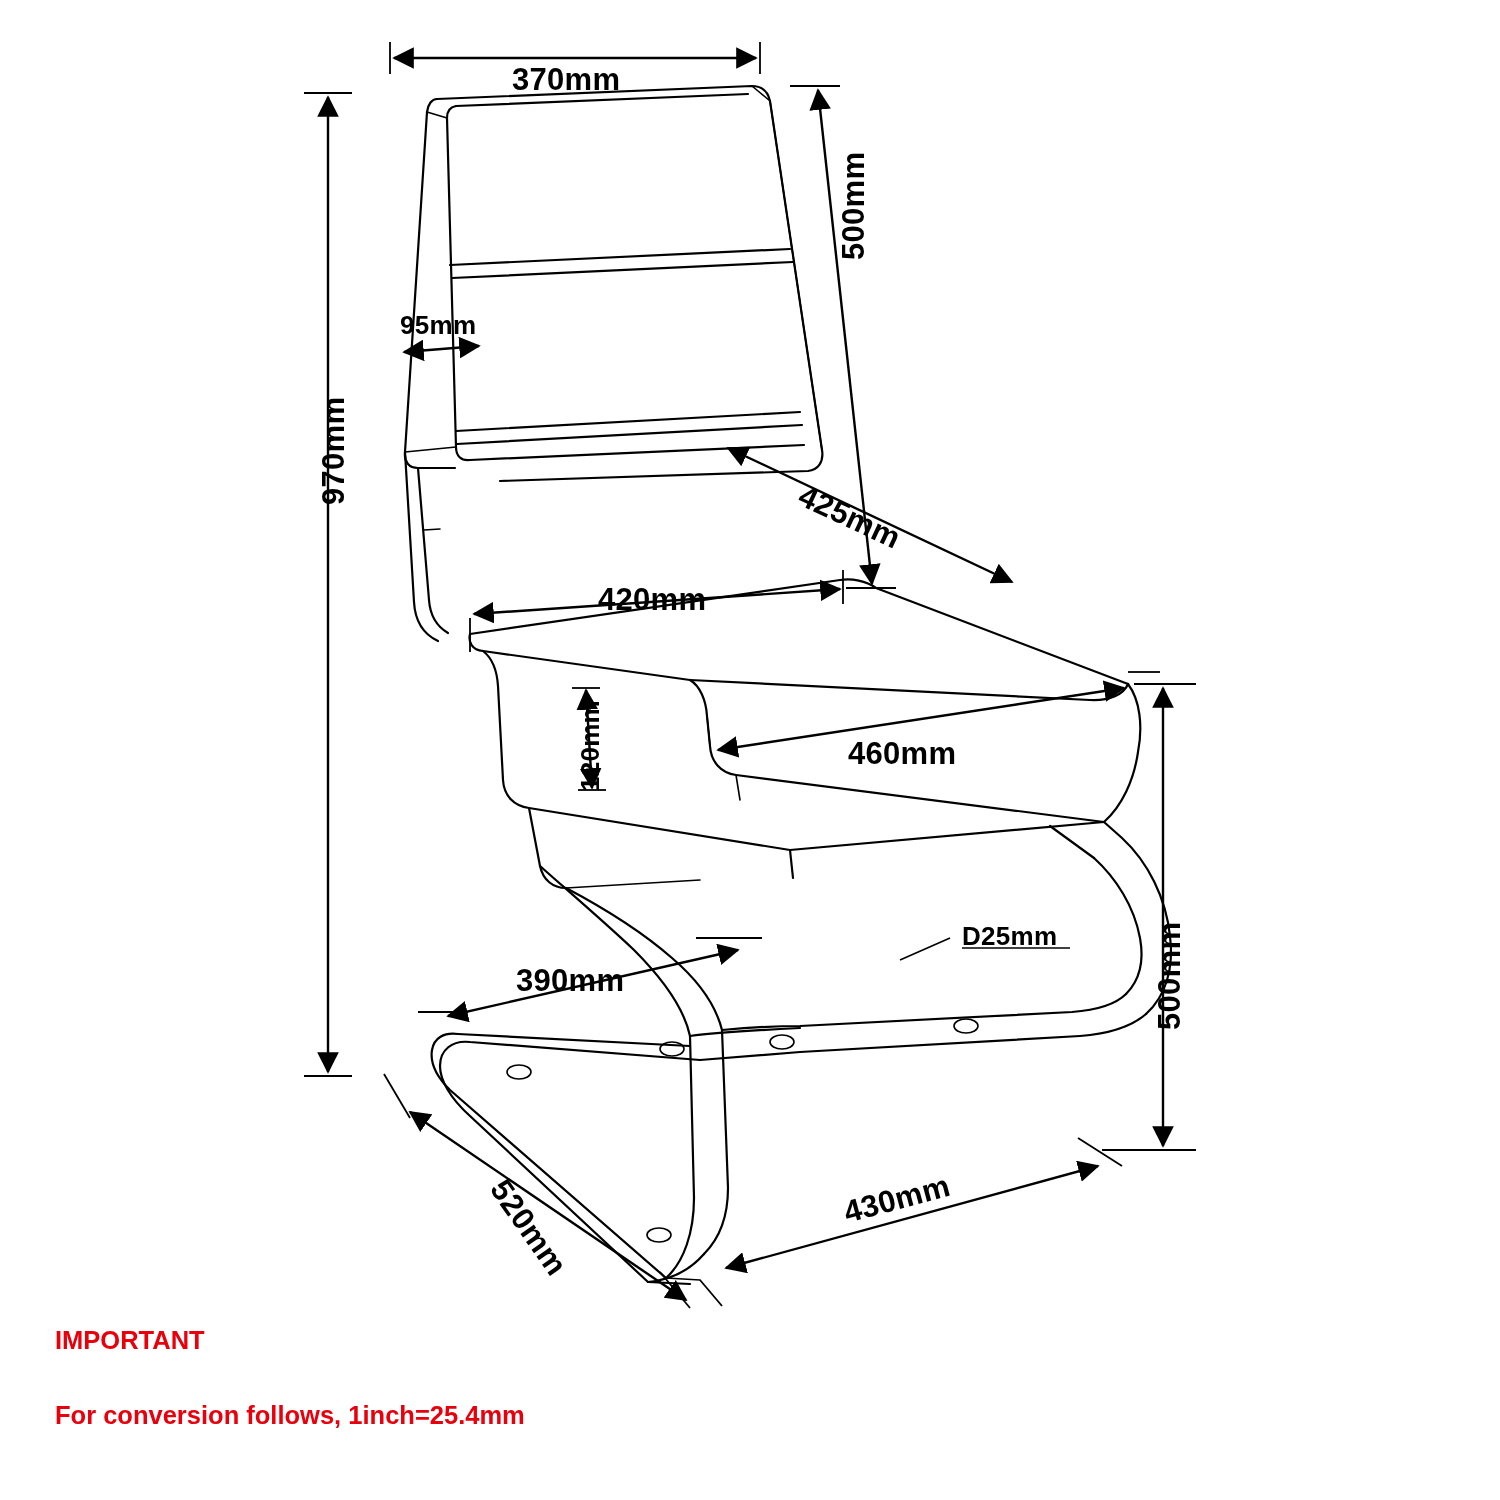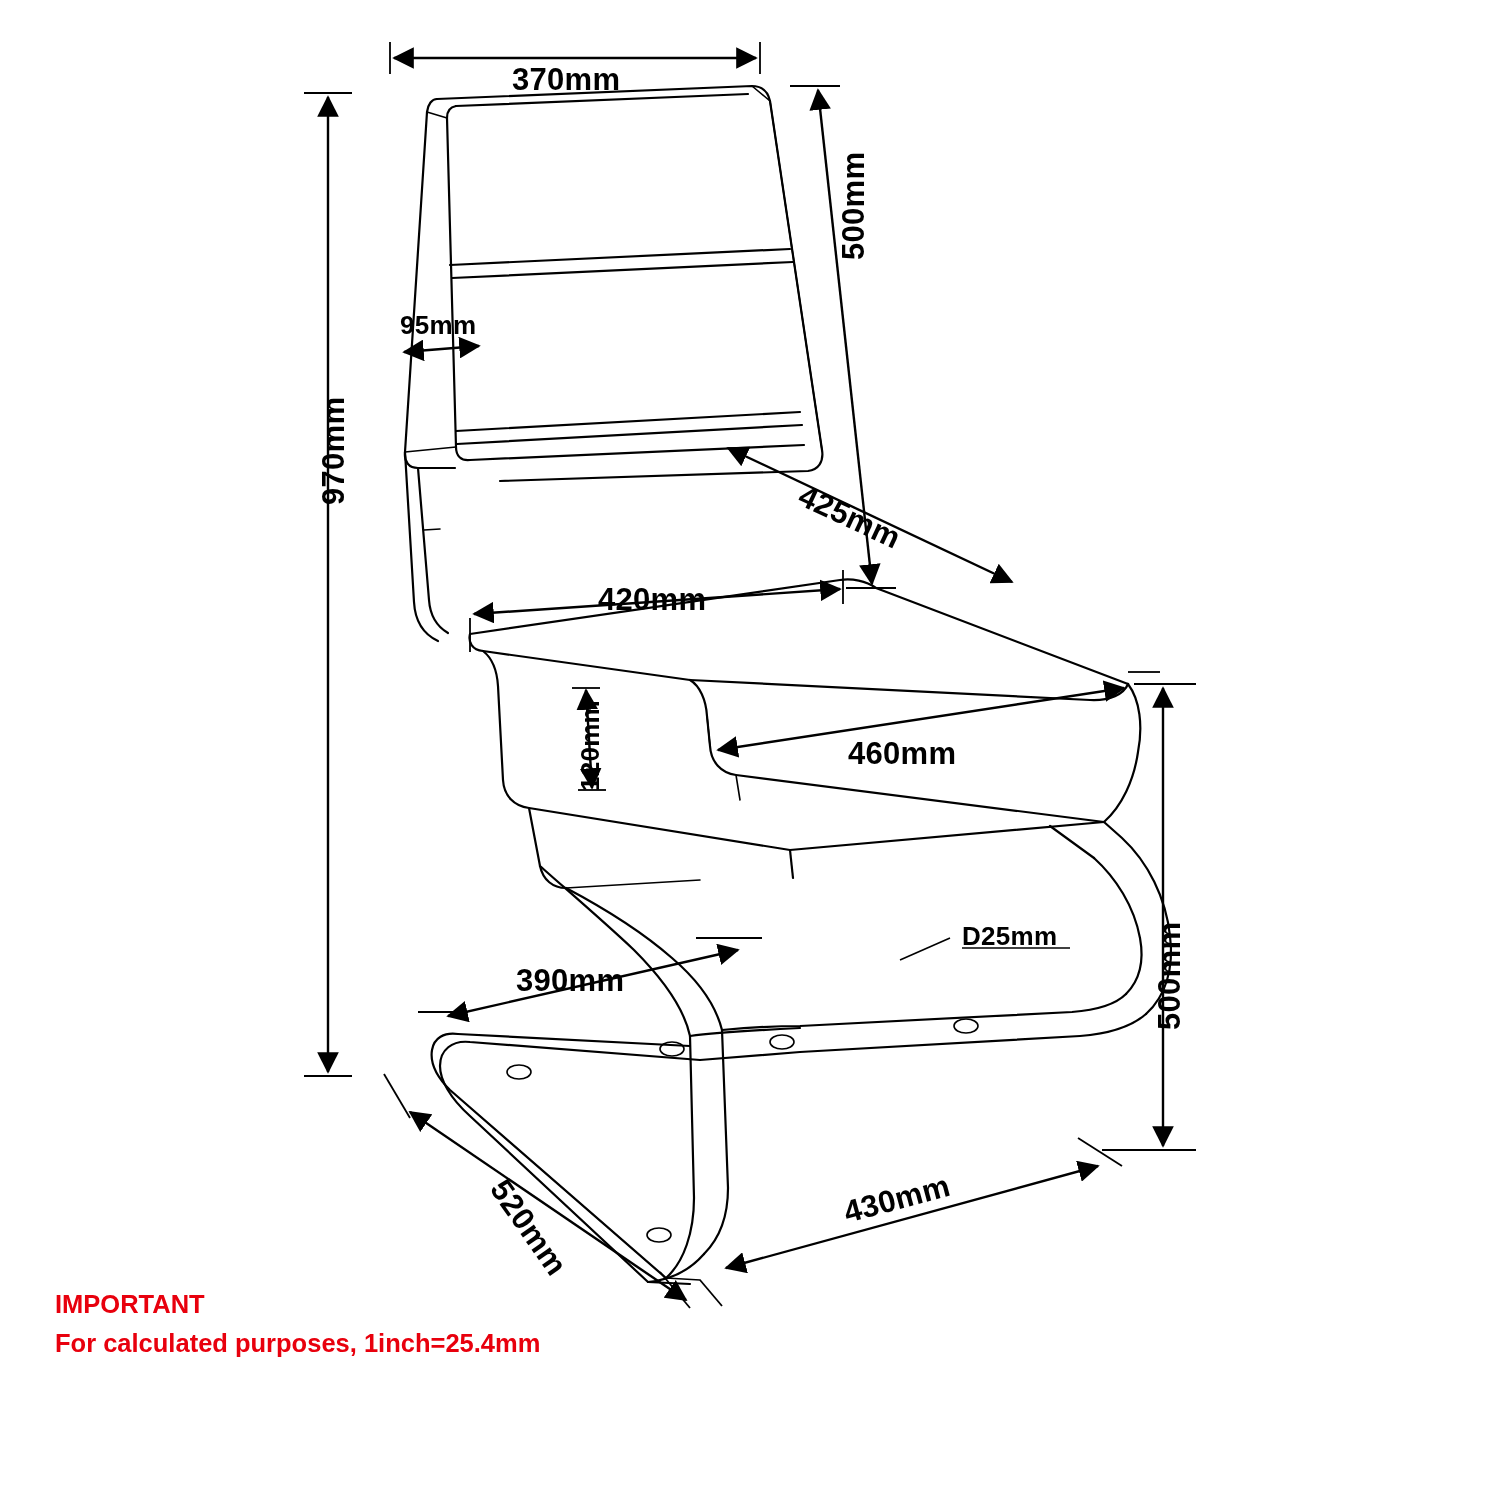--- a/index.html
+++ b/index.html
@@ -72,21 +72,21 @@
   #notes {
     position: absolute;
     left: 55px;
     top: 1285px;
     color: #e8000d;
     font-family: "Liberation Sans", sans-serif;
     font-size: 25.5px;
     font-weight: bold;
     line-height: 39px;
   }
-  #notes div { white-space: nowrap; }
+  #notes div { white-space: nowrap; margin-top: 36px; }
 </style>
 </head>
 <body>
 
 <div id="diagram-root">
 
   <svg class="drawing" viewBox="0 0 1500 1500">
     <defs>
       <marker id="arrow" viewBox="0 0 12 12" refX="11" refY="6" markerWidth="9" markerHeight="9" orient="auto-start-reverse">
         <path d="M 0 0 L 12 6 L 0 12 z" fill="#000000"></path>
@@ -258,16 +258,16 @@
   <div class="dim-label small" style="left:962px; top:921px;">D25mm</div>
 
   <div class="dim-label" style="left:516px; top:963px;">390mm</div>
 
   <div class="dim-label" style="left:512px; top:1173px; transform: rotate(55deg); transform-origin: left top;">520mm</div>
 
   <div class="dim-label" style="left:840px; top:1196px; transform: rotate(-15deg); transform-origin: left top;">430mm</div>
 
   <div id="notes" style="color: rgb(232, 0, 13);">
     <div>IMPORTANT</div>
-    <div>For calculated purposes, 1inch=25.4mm</div>
+    <div>For conversion follows, 1inch=25.4mm</div>
   </div>
 
 </div>
 
 </body></html>

